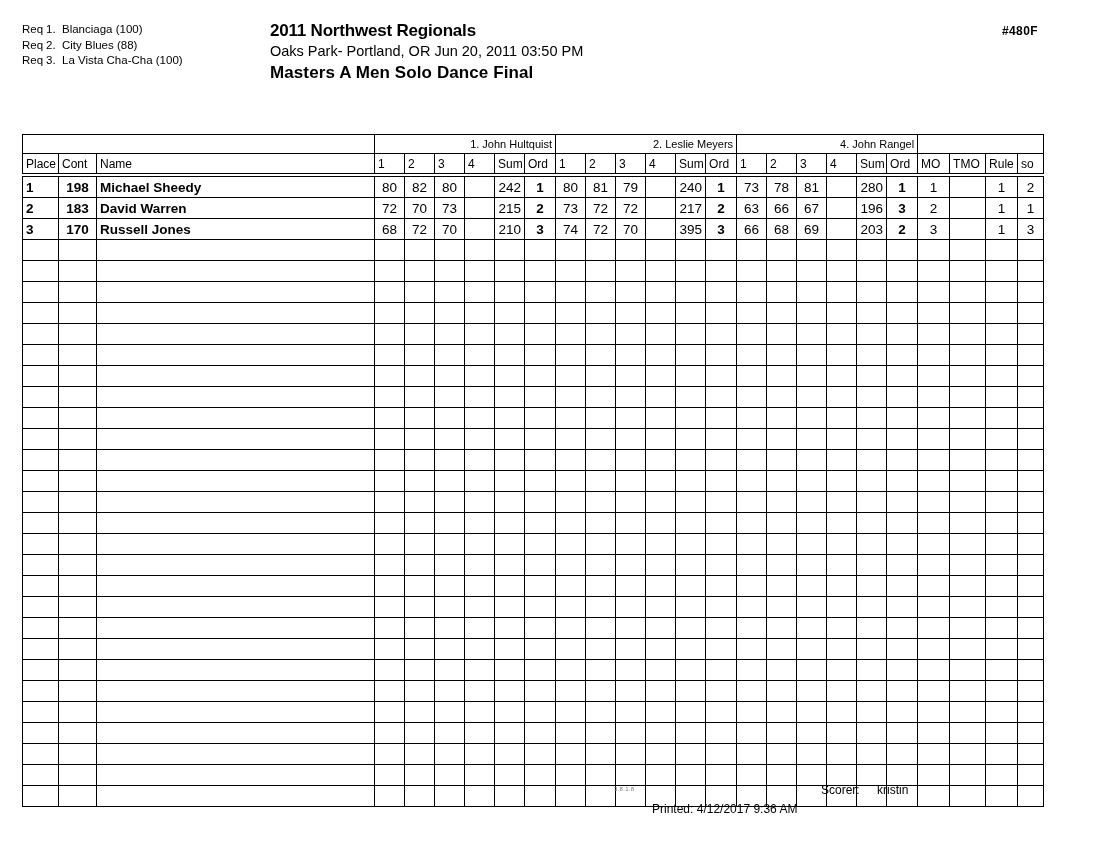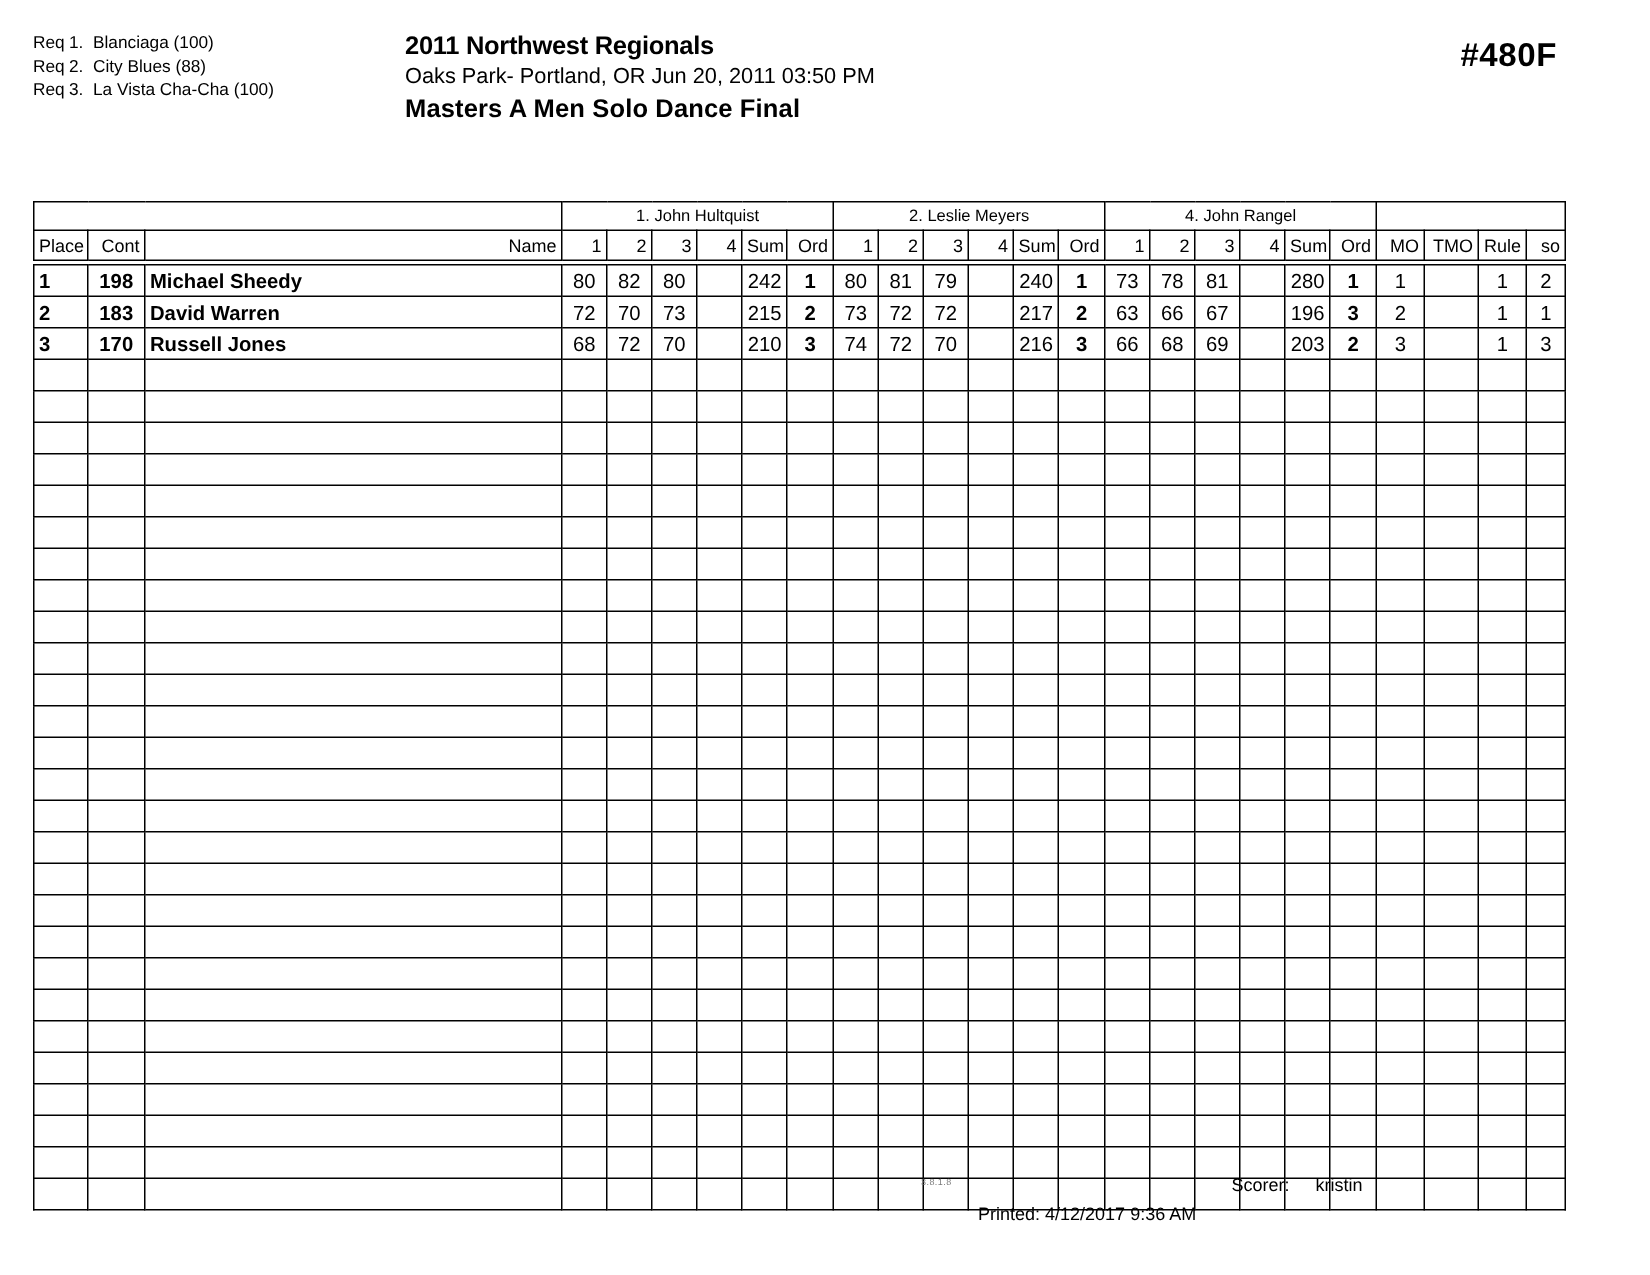--- a/index.html
+++ b/index.html
@@ -57,21 +57,21 @@
   }
   #report-line {
     font-size: 14.5px;
   }
 
   
   #event-number {
     position: absolute;
     right: 62px;
     top: 24px;
-    font-size: 22px;
+    font-size: 12px;
     font-weight: bold;
     letter-spacing: 0.4px;
   }
 
   
   #sheet {
     position: absolute;
     left: 22px;
     top: 134px;
     width: 1011px;
@@ -88,26 +88,26 @@
     height: 20px;
     padding: 0 3px;
     vertical-align: middle;
     overflow: hidden;
     white-space: nowrap;
   }
 
   
   tr.judge-band td { height: 18px; font-size: 11px; }
   td.band-empty { border: none; }
-  td.judge-name { text-align: center; padding-left: 6px; }
+  td.judge-name { text-align: right; padding-left: 6px; }
 
   
   tr.col-head td {
     height: 19px;
-    text-align: right;
+    text-align: left;
     font-size: 12px;
     border-bottom: 1px solid #000;
   }
   td.head-left { text-align: left; padding-left: 5px; }
 
   
   tr.rule-row td {
     height: 2px;
     padding: 0;
     border: none;
@@ -317,21 +317,21 @@
           <td class="c">68</td>
           <td class="c">72</td>
           <td class="c">70</td>
           <td class="c"></td>
           <td class="r">210</td>
           <td class="c b sep-l sep-r">3</td>
           <td class="c">74</td>
           <td class="c">72</td>
           <td class="c">70</td>
           <td class="c"></td>
-          <td class="r">216</td>
+          <td class="r">395</td>
           <td class="c b sep-l sep-r">3</td>
           <td class="c">66</td>
           <td class="c">68</td>
           <td class="c">69</td>
           <td class="c"></td>
           <td class="r">203</td>
           <td class="c b sep-l sep-r">2</td>
           <td class="c">3</td>
           <td class="c"></td>
           <td class="c">1</td>

